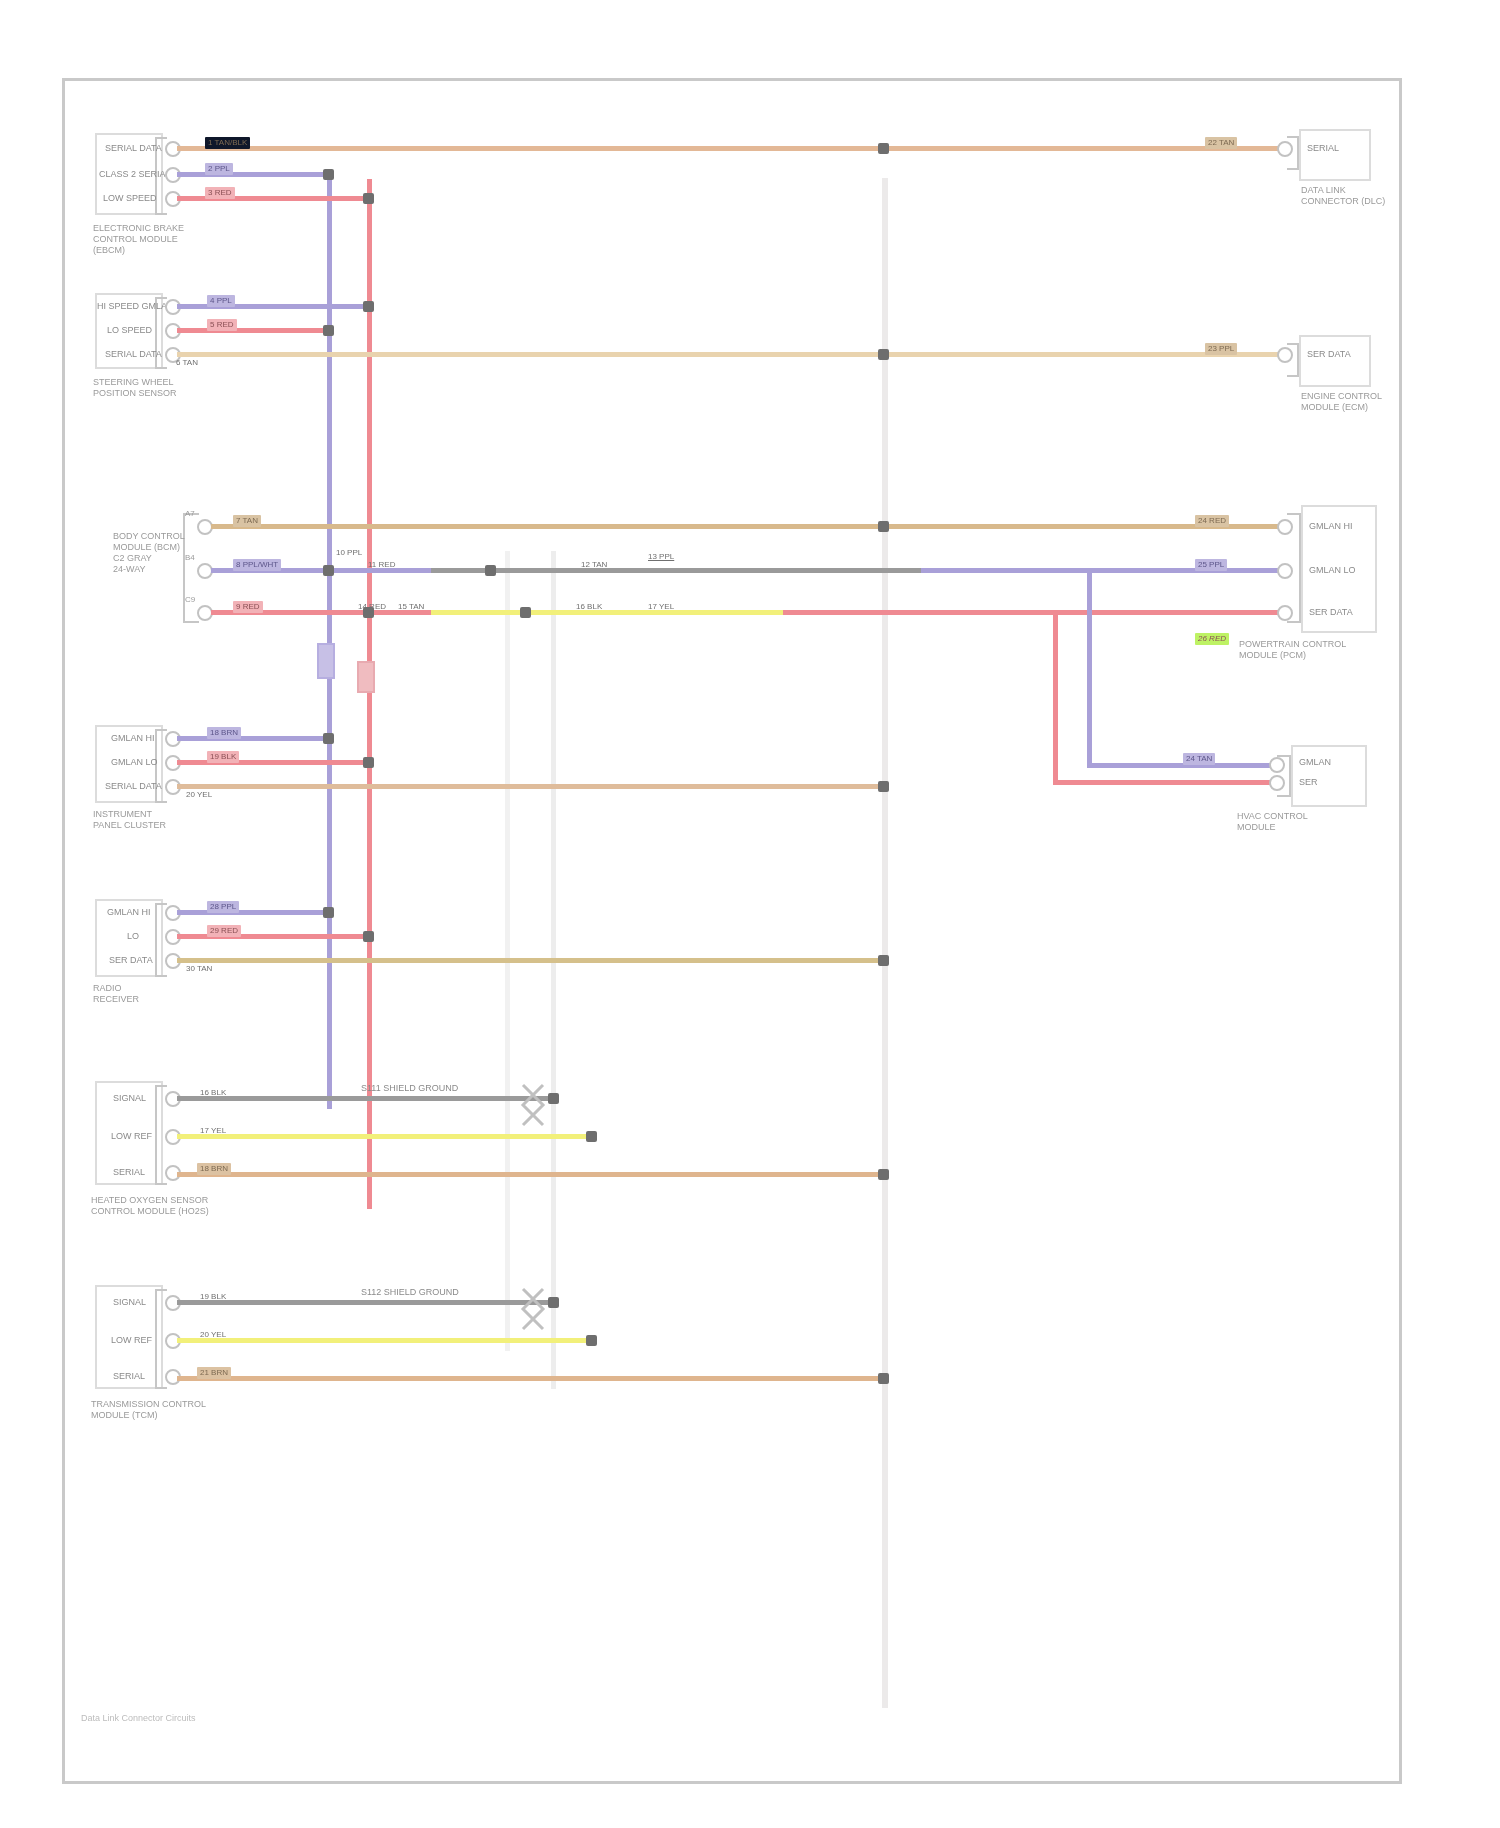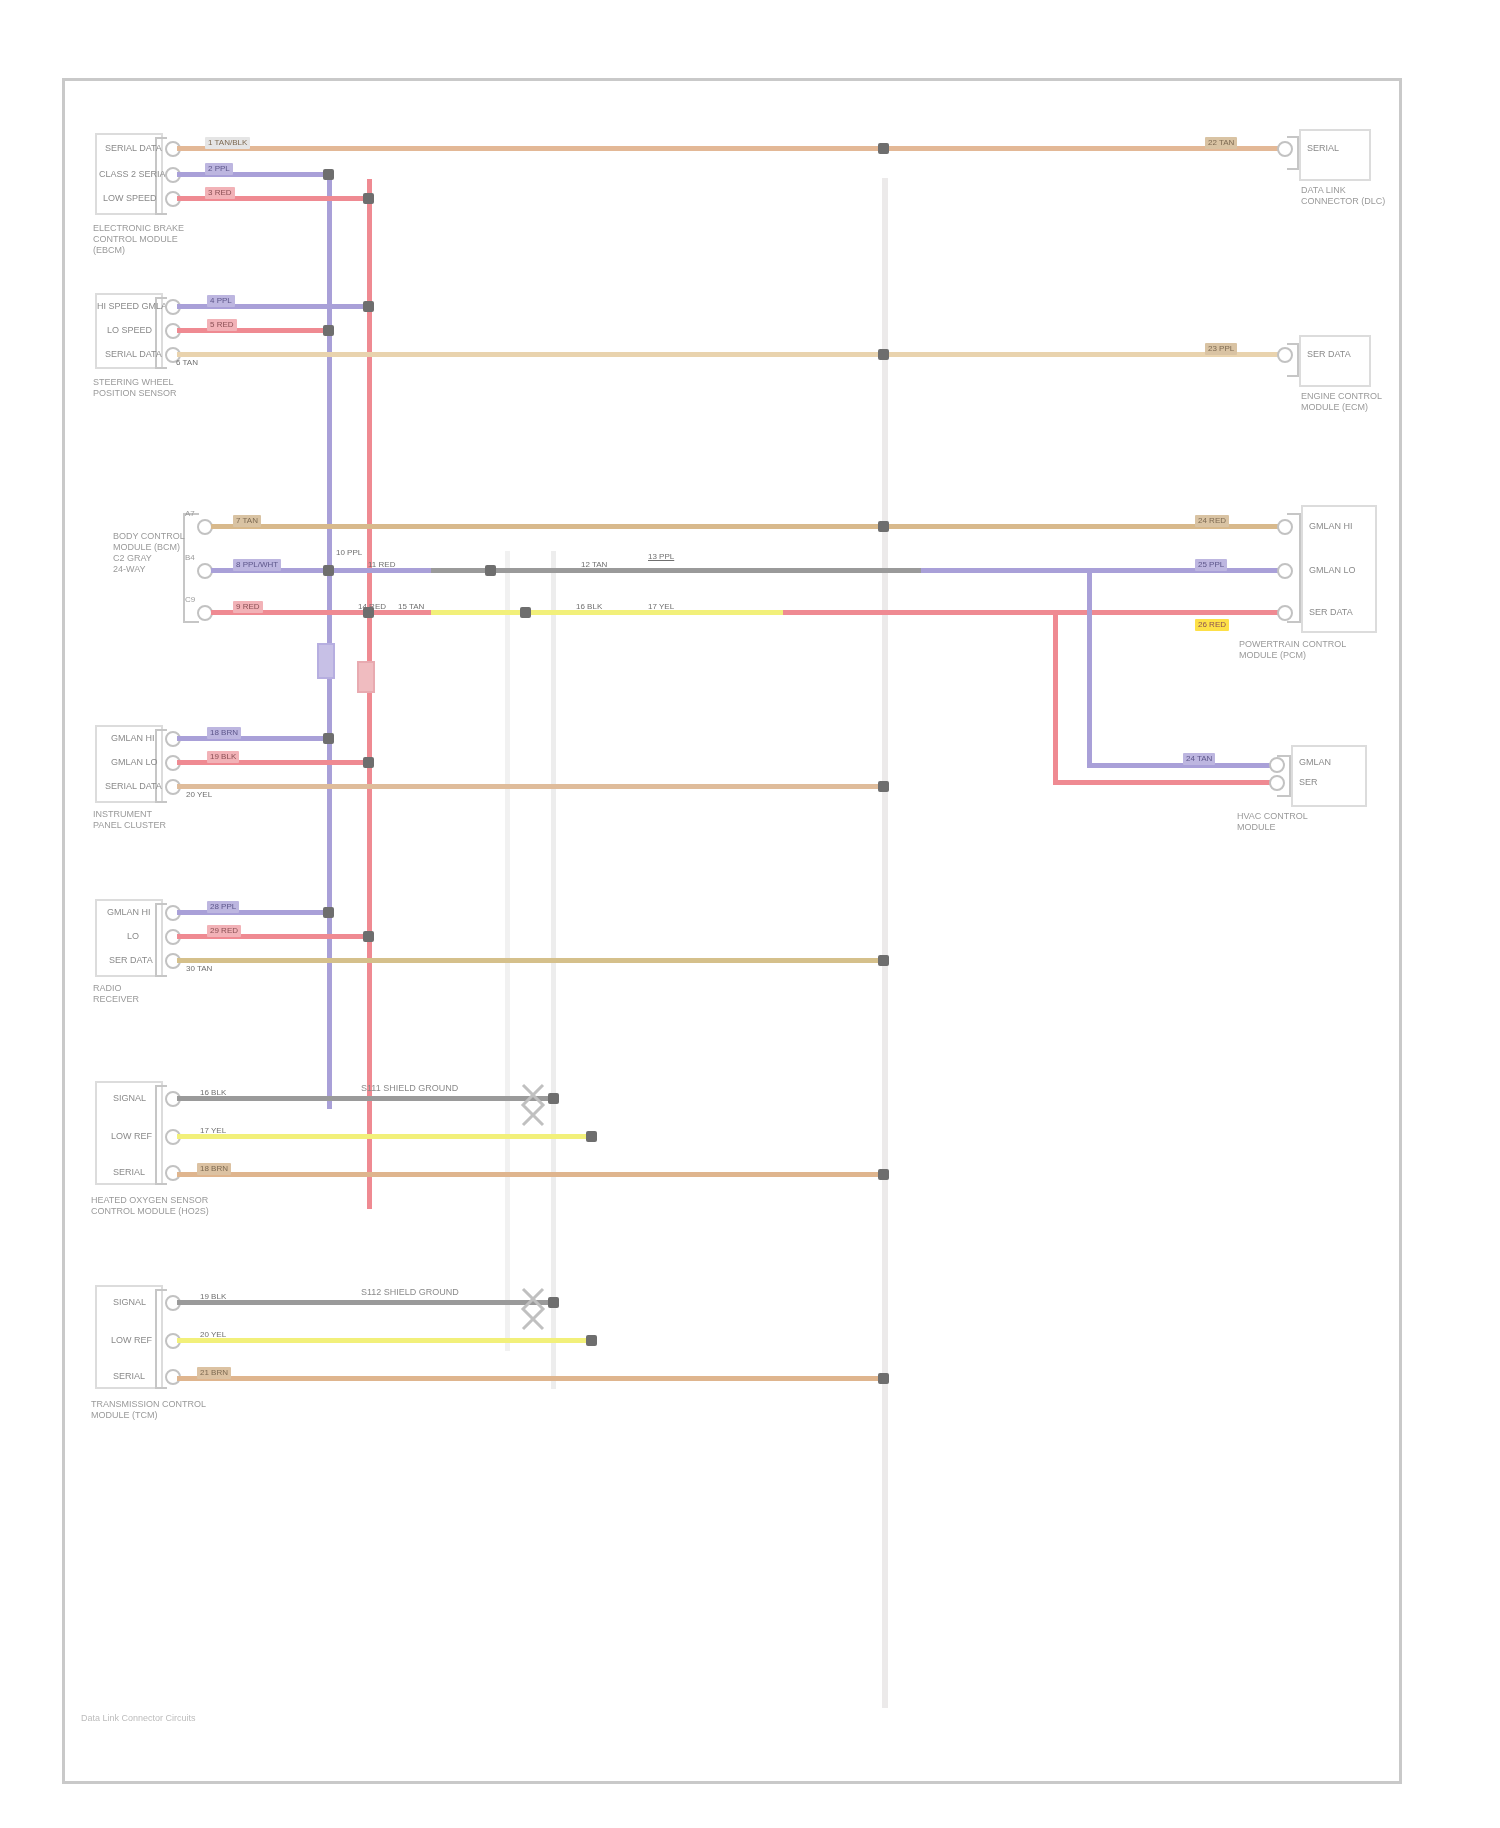--- a/index.html
+++ b/index.html
@@ -54,21 +54,21 @@
     <div class="pin" style="left:100px;top:110px;"></div>
 
     <div class="cap" style="left:28px;top:142px;">ELECTRONIC BRAKE
 CONTROL MODULE
 (EBCM)</div>
 
     <div class="wire hwire" style="left:112px;top:65px;width:1110px;background:#e3b896;"></div>
     <div class="wire hwire" style="left:112px;top:91px;width:150px;background:#a9a0d8;"></div>
     <div class="wire hwire" style="left:112px;top:115px;width:193px;background:#ef8a92;"></div>
 
-    <div class="wlabel" style="left:140px;top:56px;background:#e5e5e5;color:#7d6a52;">1 TAN/BLK</div>
+    <div class="wlabel" style="left:140px;top:56px;background:#0f172a;color:#7d6a52;">1 TAN/BLK</div>
     <div class="wlabel" style="left:140px;top:82px;background:#bdb6e0;color:#5d568a;">2 PPL</div>
     <div class="wlabel" style="left:140px;top:106px;background:#f2b2b7;color:#8a5055;">3 RED</div>
 
     <div class="dot" style="left:258px;top:88px;"></div>
     <div class="dot" style="left:298px;top:112px;"></div>
     <div class="dot" style="left:813px;top:62px;"></div>
 
     <div class="conn-bracket" style="left:1222px;top:55px;width:12px;height:34px;border-right:2px solid #c6c6c6;border-left:none;"></div>
     <div class="conn-box" style="left:1234px;top:48px;width:72px;height:52px;"></div>
     <div class="pin" style="left:1212px;top:60px;"></div>
@@ -161,21 +161,21 @@
     <div class="conn-bracket" style="left:1222px;top:432px;width:14px;height:110px;border-right:2px solid #c6c6c6;border-left:none;"></div>
     <div class="conn-box" style="left:1236px;top:424px;width:76px;height:128px;"></div>
     <div class="pin" style="left:1212px;top:438px;"></div>
     <div class="pin" style="left:1212px;top:482px;"></div>
     <div class="pin" style="left:1212px;top:524px;"></div>
     <div class="lbl" style="left:1244px;top:440px;">GMLAN HI</div>
     <div class="lbl" style="left:1244px;top:484px;">GMLAN LO</div>
     <div class="lbl" style="left:1244px;top:526px;">SER DATA</div>
     <div class="wlabel" style="left:1130px;top:434px;background:#d9c3a3;color:#7d6a52;">24 RED</div>
     <div class="wlabel" style="left:1130px;top:478px;background:#bdb6e0;color:#5d568a;">25 PPL</div>
-    <div class="wlabel" style="left:1130px;top:538px;background:#fde047;color:#8a5055;">26 RED</div>
+    <div class="wlabel" style="left:1130px;top:552px;background:#bef264;color:#8a5055;font-style:italic;">26 RED</div>
     <div class="cap" style="left:1174px;top:558px;">POWERTRAIN CONTROL
 MODULE (PCM)</div>
 
     <div class="conn-box" style="left:30px;top:644px;width:68px;height:78px;"></div>
     <div class="conn-bracket" style="left:90px;top:648px;width:12px;height:74px;"></div>
 
     <div class="lbl" style="left:46px;top:652px;">GMLAN HI</div>
     <div class="lbl" style="left:46px;top:676px;">GMLAN LO</div>
     <div class="lbl" style="left:40px;top:700px;">SERIAL DATA</div>
 

